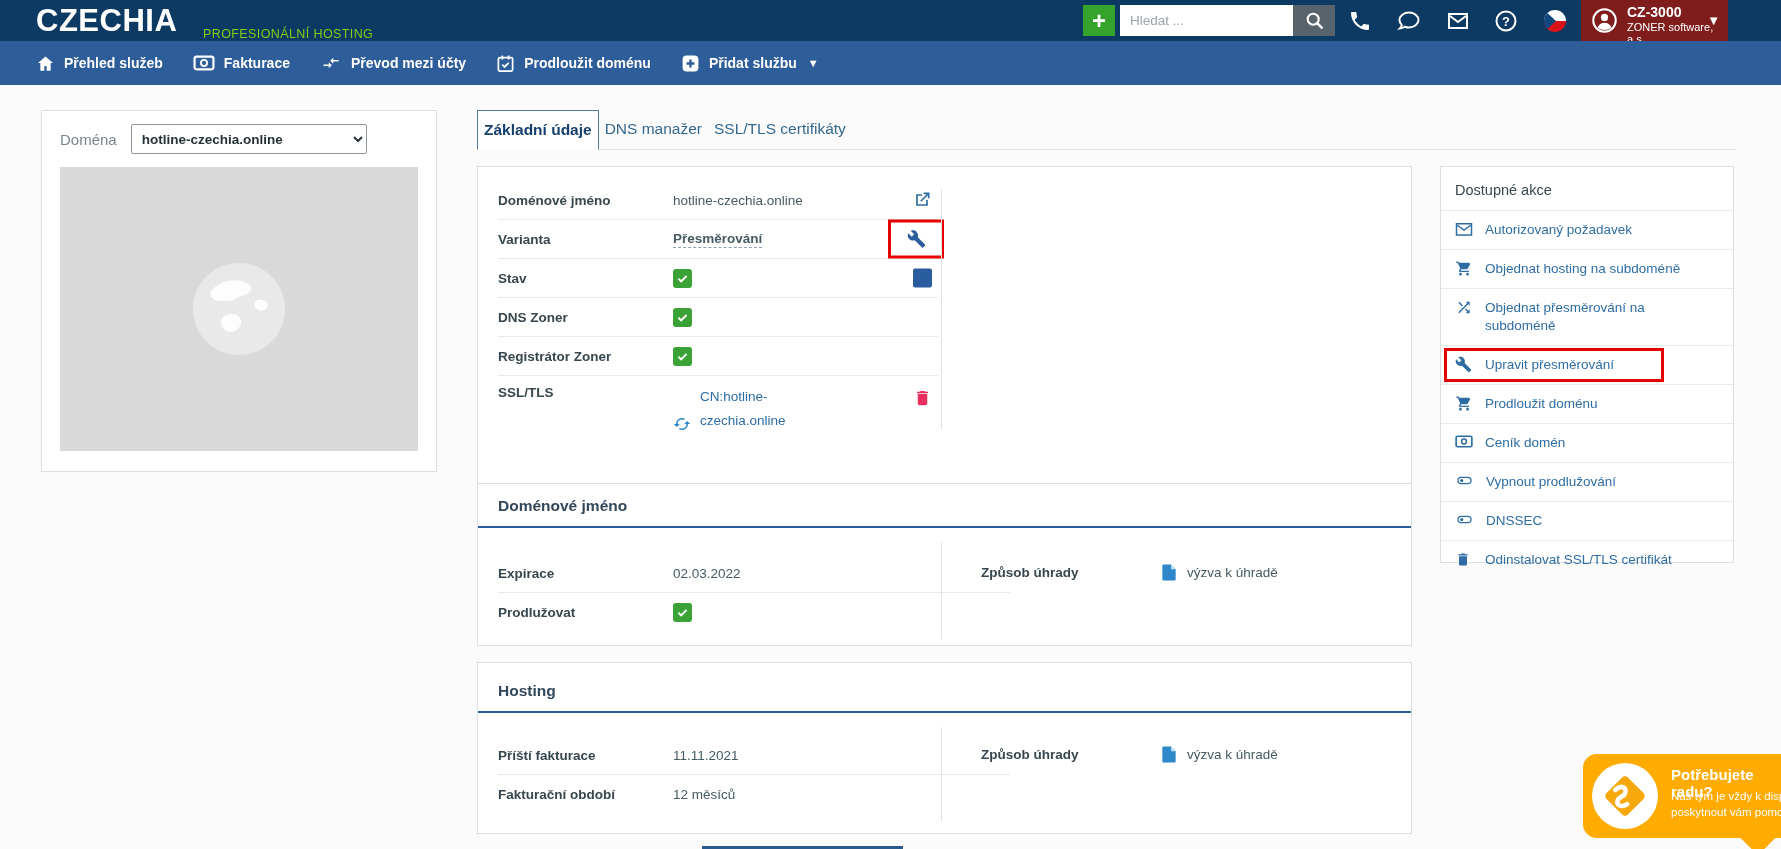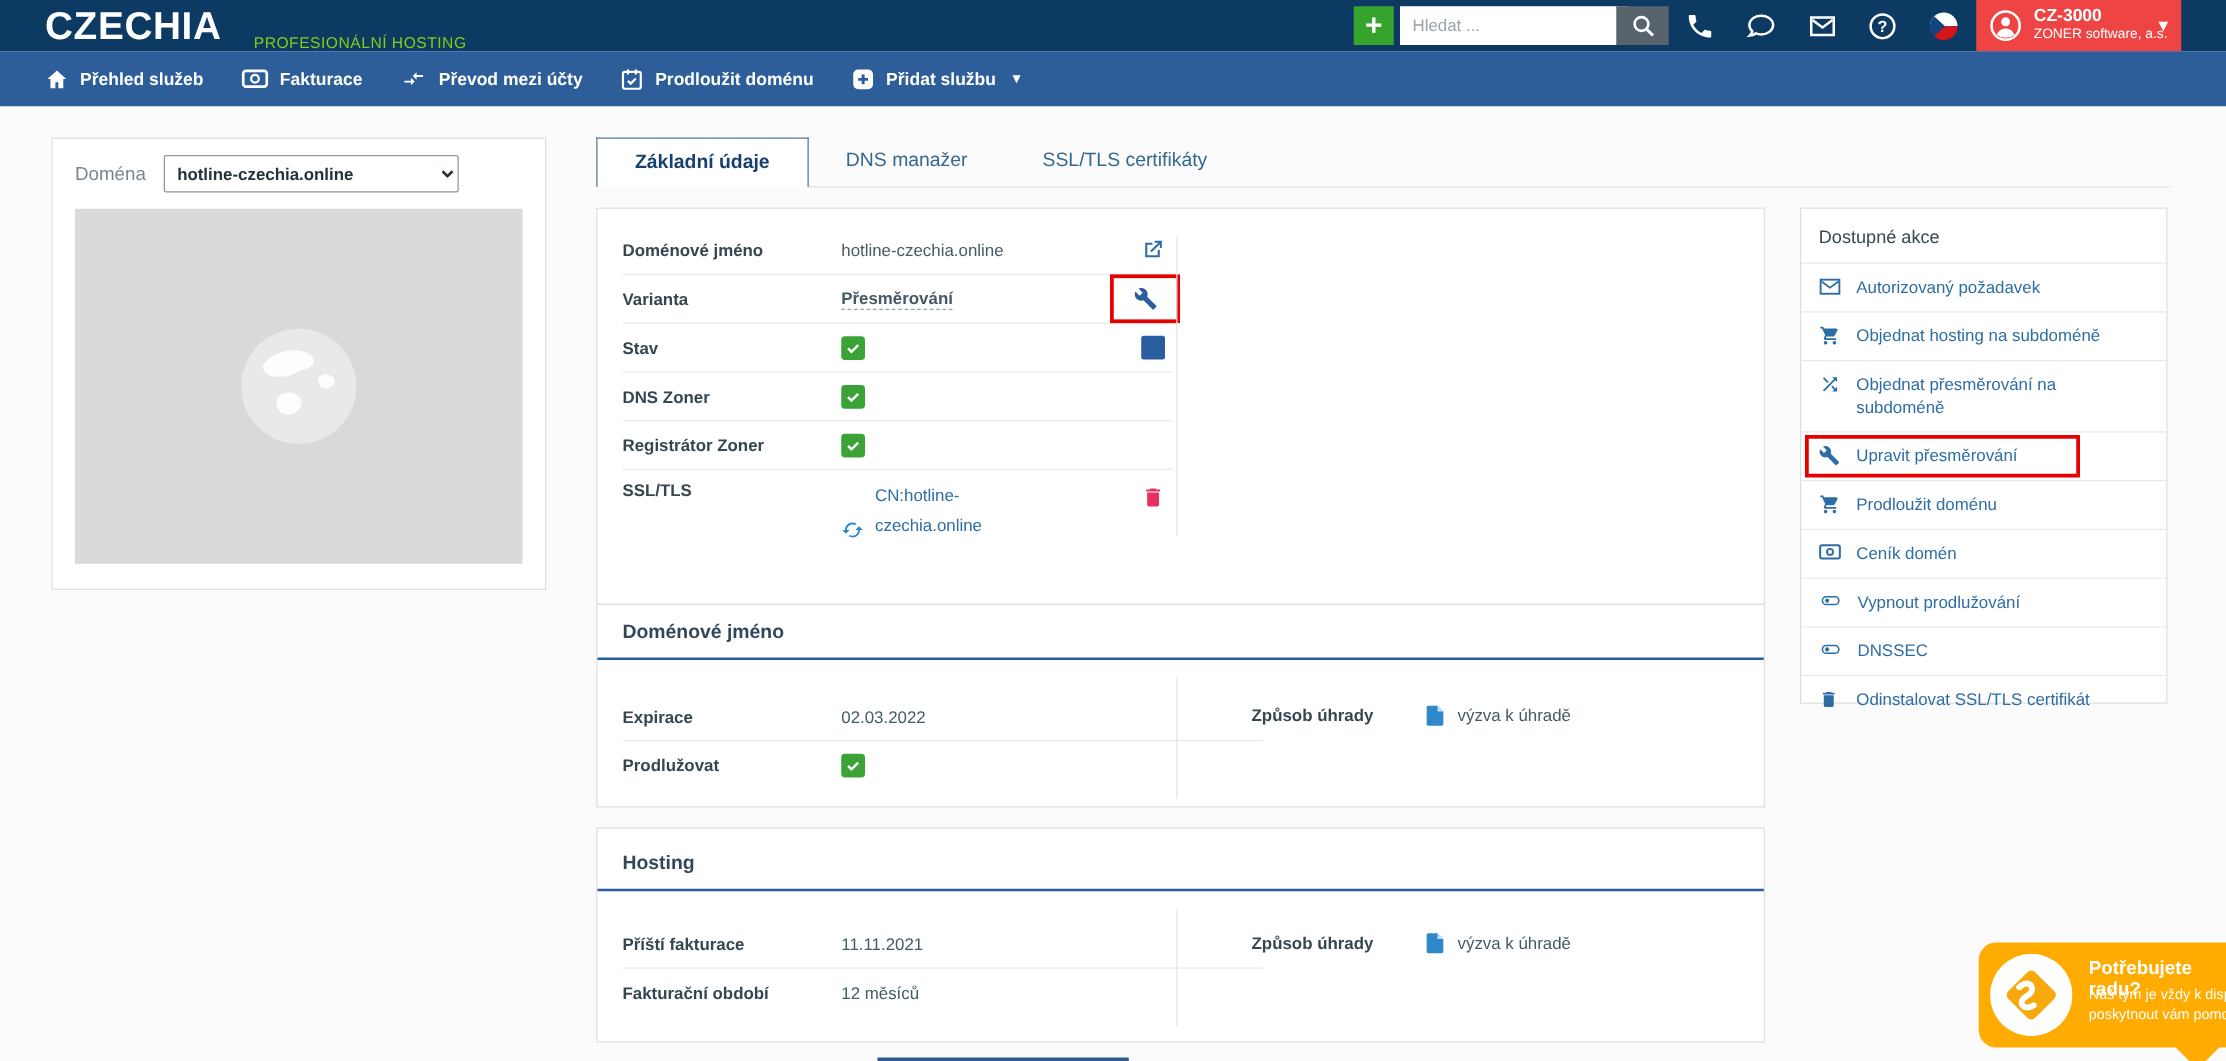--- a/index.html
+++ b/index.html
@@ -11,42 +11,42 @@
   .logo{position:absolute;left:36px;top:3px;font-size:31px;font-weight:800;color:#fff;letter-spacing:.5px;}
   .tagline{position:absolute;left:203px;top:27px;font-size:12.5px;color:#84cc16;letter-spacing:.4px;font-weight:400;}
   .plus-btn{position:absolute;left:1083px;top:5px;width:32px;height:31px;background:#36a42c;color:#fff;
             font-size:24px;font-weight:700;display:flex;align-items:center;justify-content:center;cursor:pointer;}
   .search-input{position:absolute;left:1120px;top:5px;width:162px;height:31px;border:none;padding:0 10px;
             font-size:13.5px;font-family:inherit;color:#37474f;box-sizing:content-box;outline:none;}
   .search-input::placeholder{color:#9aa4ac;}
   .search-btn{position:absolute;left:1293px;top:5px;width:42px;height:31px;background:#59636c;border:none;
             display:flex;align-items:center;justify-content:center;cursor:pointer;}
   .tb-icon{position:absolute;top:9px;width:24px;height:24px;color:#fff;cursor:pointer;}
-  .account{position:absolute;left:1581px;top:0;width:164px;height:41px;background:#ef4444;color:#fff;cursor:pointer;}
+  .account{position:absolute;left:1581px;top:0;width:147px;height:41px;background:#7f1d1d;color:#fff;cursor:pointer;}
   .account .avatar{position:absolute;left:10px;top:7px;}
   .account .acc-id{position:absolute;left:46px;top:4px;font-size:14px;font-weight:600;}
   .account .acc-co{position:absolute;left:46px;top:21px;font-size:11px;}
   .account .caret{position:absolute;right:8px;top:13px;font-size:13px;}
   
   .navbar{position:absolute;left:0;top:41px;width:1781px;height:44px;background:#2e5e99;display:flex;
           align-items:center;padding-left:36px;box-sizing:border-box;gap:30px;}
   .nav-item{display:flex;align-items:center;gap:9px;color:#fff;font-size:14px;font-weight:600;cursor:pointer;}
   .nav-item .caret{font-size:11px;margin-left:2px;}
   
   .card{position:absolute;background:#fff;border:1px solid #dcdfe2;box-sizing:border-box;}
   
   .domain-card{left:41px;top:110px;width:396px;height:362px;}
   .domain-row{display:flex;align-items:center;gap:14px;padding:13px 18px 11px;}
   .domain-label{font-size:15px;color:#7a868e;}
   .domain-select{width:236px;height:30px;border:1px solid #8d969c;border-radius:2px;font-family:inherit;
                  font-size:13.5px;font-weight:700;color:#263238;padding:0 6px;background:#fff;}
   .thumb{margin:2px 18px 18px;width:358px;height:284px;background:#d9d9d9;display:flex;align-items:center;justify-content:center;}
   
   .tabs{position:absolute;left:477px;top:110px;width:1259px;height:40px;display:flex;border-bottom:1px solid #dfe3e5;box-sizing:border-box;}
-  .tab{padding:0 30px;line-height:38px;font-size:15.5px;color:#35688f;cursor:pointer;white-space:nowrap;text-align:right;}
+  .tab{padding:0 6px;line-height:38px;font-size:15.5px;color:#35688f;cursor:pointer;white-space:nowrap;text-align:right;}
   .tab.active{border:1px solid #54779c;border-bottom:1px solid #fff;margin-bottom:-1px;background:#fff;
               font-weight:700;color:#16406e;}
   
   .details-card{left:477px;top:166px;width:935px;height:318px;}
   .d-rows{position:absolute;left:20px;top:14px;width:440px;}
   .d-row{display:flex;align-items:center;min-height:38px;border-bottom:1px solid #e7eaec;position:relative;}
   .d-row.last{border-bottom:none;align-items:flex-start;padding-top:9px;min-height:84px;box-sizing:border-box;}
   .d-label{flex:0 0 175px;font-weight:700;color:#37474f;}
   .d-value{color:#455a64;}
   .dashed-u{border-bottom:1px dashed #8fa3b0;padding-bottom:1px;font-weight:bold;}
@@ -67,21 +67,21 @@
   .red-box{position:absolute;left:3px;top:2px;width:214px;height:28px;border:3px solid #e60000;pointer-events:none;}
   
   .section-card{left:477px;width:935px;}
   .section-header{padding:13px 20px 11px;font-size:15.5px;font-weight:700;color:#33475b;border-bottom:2px solid #2a5d9e;}
   .section-header.tall{padding-top:19px;}
   .section-body{position:relative;padding:26px 0 18px;}
   .s-rows{margin-left:20px;width:512px;}
   .s-row{display:flex;align-items:center;min-height:38px;border-bottom:1px solid #e7eaec;}
   .s-row:last-child{border-bottom:none;}
   .s-label{flex:0 0 175px;font-weight:700;color:#37474f;}
-  .pay{position:absolute;left:482px;top:35px;display:flex;align-items:center;text-align:center;}
+  .pay{position:absolute;left:503px;top:35px;display:flex;align-items:center;}
   .pay .s-label{flex:0 0 180px;}
   .pay .doc{margin-right:10px;}
   .s-divider{position:absolute;left:463px;top:14px;bottom:10px;width:1px;background:#e2e5e7;}
   
   .chat{position:absolute;left:1583px;top:754px;width:212px;height:84px;background:#ffab00;border-radius:14px;color:#fff;}
   .chat-tail{position:absolute;left:1745px;top:824px;width:26px;height:26px;background:#ffab00;transform:rotate(45deg);}
   .chat-logo{position:absolute;left:9px;top:9px;}
   .chat-title{position:absolute;left:88px;top:12px;font-size:15px;font-weight:700;}
   .chat-line1{position:absolute;left:88px;top:36px;font-size:11.5px;white-space:nowrap;}
   .chat-line2{position:absolute;left:88px;top:52px;font-size:11.5px;white-space:nowrap;}

